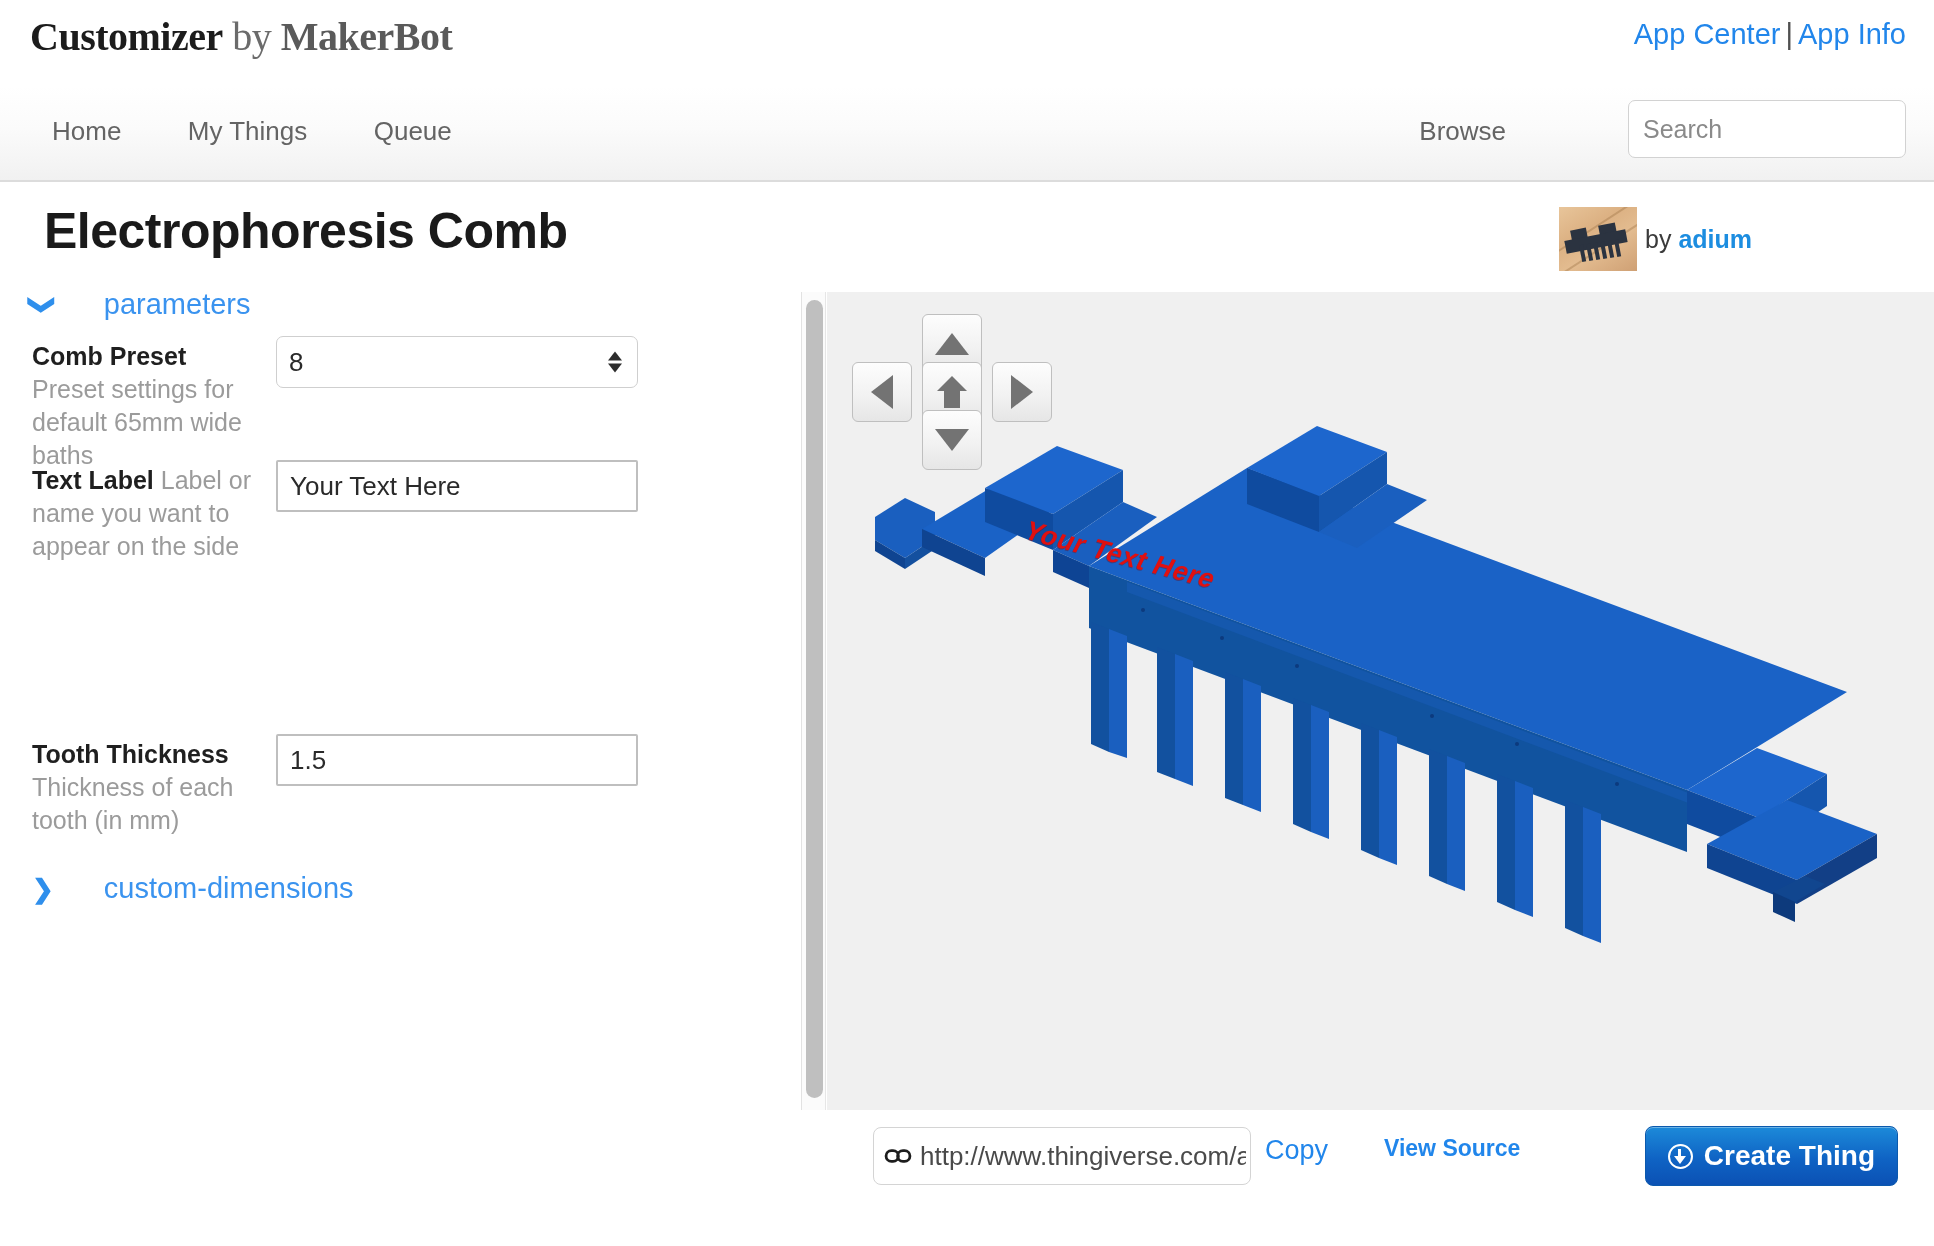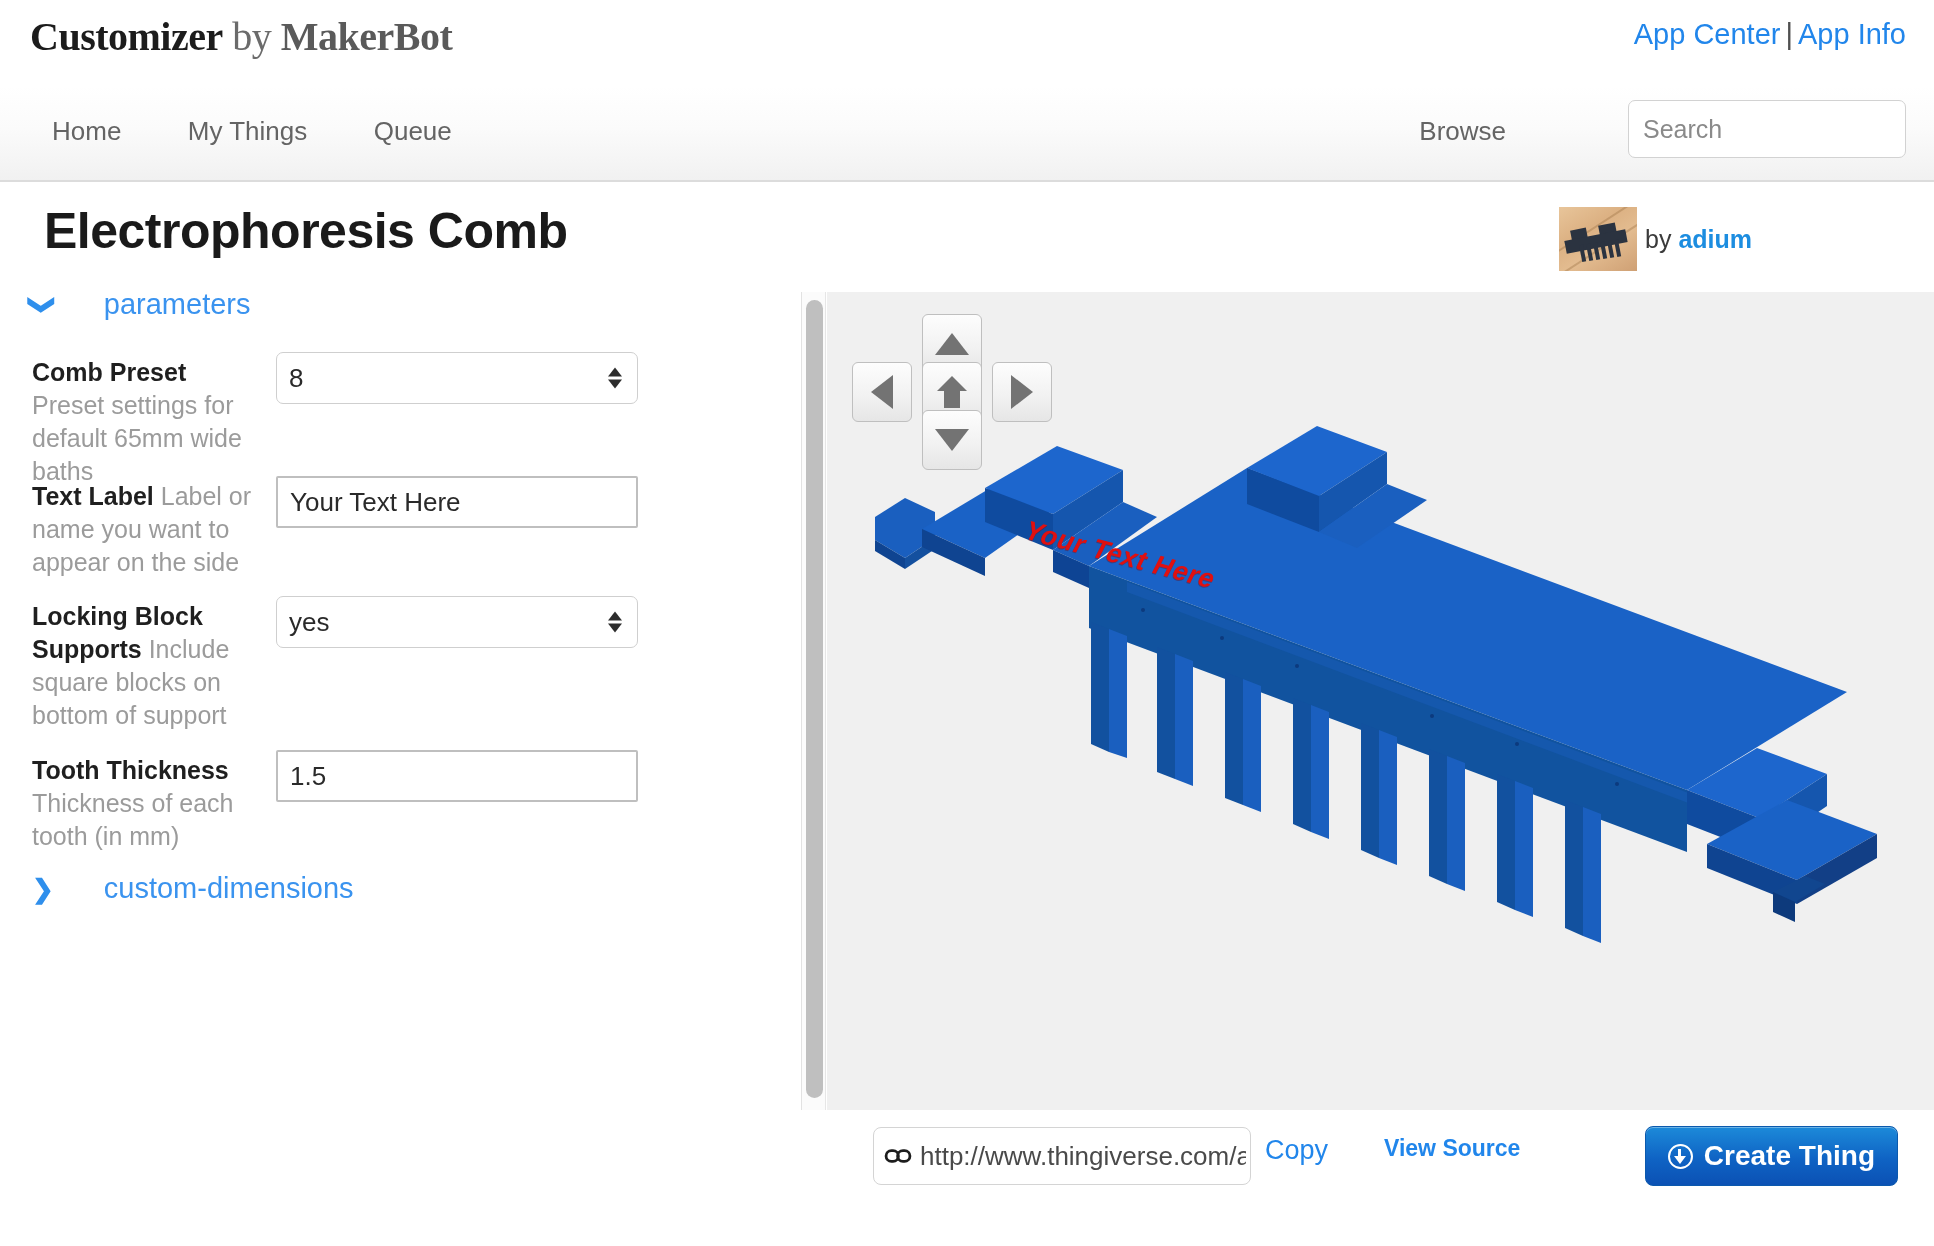--- a/index.html
+++ b/index.html
@@ -99,21 +99,21 @@
     position: absolute; left: 0; top: 292px; width: 800px; height: 818px;
     background: #ffffff;
   }
   .section-toggle {
     position: absolute; display: flex; align-items: center; gap: 14px;
     cursor: pointer; white-space: nowrap;
   }
   .section-toggle .chev { color: #2f8fec; font-size: 26px; font-weight: bold; line-height: 1; }
   .section-toggle .sec-label { color: #3a93ef; font-size: 29px; margin-left: 36px; }
 
-  .prow { position: absolute; left: 0; width: 956px; margin-top: 16px; }
+  .prow { position: absolute; left: 0; width: 956px; }
   .plabel {
     position: absolute; left: 32px; width: 230px;
     font-size: 25px; line-height: 33px; color: #9b9b9b;
   }
   .plabel b { color: #1f1f1f; font-weight: bold; }
 
   .pfield { position: absolute; left: 276px; }
 
   select.p-select {
     width: 362px; height: 52px;
@@ -311,34 +311,20 @@
     </div>
   </div>
 
   <div class="prow" style="top:168px; height:130px;">
     <div class="plabel" style="top:4px;"><b>Text Label</b><span> Label or name you want to appear on the side</span></div>
     <div class="pfield" style="top:0px;">
       <input class="p-text" type="text" value="Your Text Here" style="">
     </div>
   </div>
 
-  <div class="prow" style="top:288px; height:150px;">
-    <div class="plabel" style="top:4px;"><b>Locking Block Supports</b><span> Include square blocks on bottom of support</span></div>
-    <div class="pfield" style="top:0px;">
-      <span class="selwrap">
-        <select class="p-select">
-          <option>yes</option>
-        </select>
-        <span class="stepper">
-            <i class="up"></i>
-            <i class="down"></i>
-          </span>
-      </span>
-    </div>
-  </div>
 
   <div class="prow" style="top:442px; height:130px;">
     <div class="plabel" style="top:4px;"><b>Tooth Thickness</b><br><span>Thickness of each tooth (in mm)</span></div>
     <div class="pfield" style="top:0px;">
       <input class="p-text" type="text" value="1.5" style="">
     </div>
   </div>
 
   <div class="section-toggle" style="left:32px; top:580px;">
     <span class="chev">❯</span>

